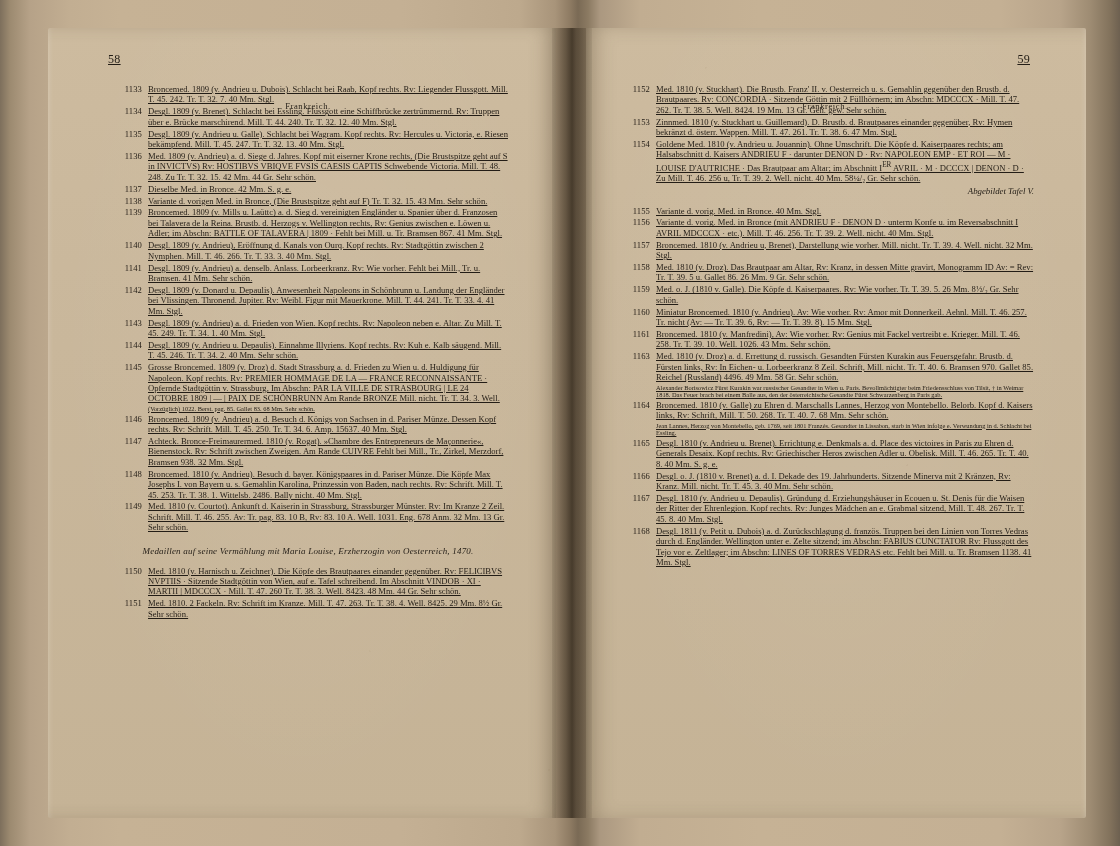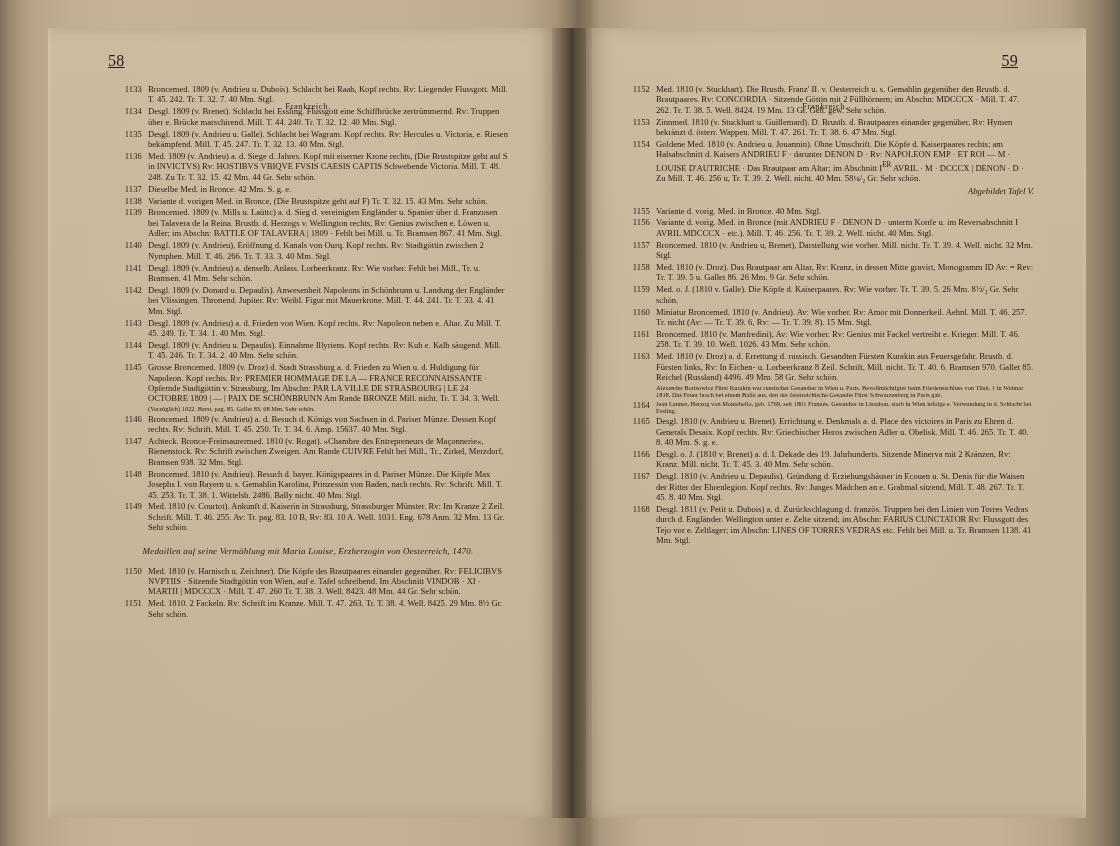--- a/index.html
+++ b/index.html
@@ -63,39 +63,40 @@
   .col-left { left: 108px; width: 400px; }
   .col-right { left: 616px; width: 418px; }
 
   .pagehead {
     position: relative;
     height: 22px;
     font-size: 10.5px;
     letter-spacing: 0.3px;
   }
   .pagehead .folio {
-    position: absolute; top: 0; font-size: 16px; text-decoration: underline;
+    position: absolute; top: 0; font-size: 12px; text-decoration: underline;
   }
   .pagehead .folio-left { left: 0; }
-  .pagehead .folio-right { right: 16px; }
+  .pagehead .folio-right { right: 4px; }
   .pagehead .running {
     position: absolute; top: 1px; left: 0; right: 0;
     text-align: center;
     font-size: 8.5px;
     letter-spacing: 0.6px;
     margin-top: 48px;
   }
   .entries { margin-top: 10px; }
   .entry {
     position: relative;
     padding-left: 40px;
     margin-bottom: 1.5px;
     font-size: 8.6px;
     line-height: 10.4px;
     text-align: left;
+    text-decoration: underline;
   }
   .entry .num {
     position: absolute;
     left: 0;
     top: 0;
     width: 34px;
     text-align: right;
     font-size: 8.6px;
     letter-spacing: 0.1px;
   }
@@ -279,20 +280,21 @@
           <span class="num">1161</span>
           <span class="txt">Broncemed. 1810 (v. Manfredini),  Av: Wie vorher.  Rv: Genius mit Fackel vertreibt e. Krieger.  Mill. T. 46. 258.  Tr. T. 39. 10.  Well. 1026.  43 Mm.  Sehr schön.</span>
         </div>
         <div class="entry">
           <span class="num">1163</span>
           <span class="txt">Med. 1810 (v. Droz) a. d. Errettung d. russisch. Gesandten Fürsten Kurakin aus Feuersgefahr.  Brustb. d. Fürsten links,  Rv: In Eichen- u. Lorbeerkranz 8 Zeil. Schrift,  Mill. nicht.  Tr. T. 40. 6.  Bramsen 970.  Gallet 85.  Reichel (Russland) 4496.  49 Mm.  58 Gr.  Sehr schön.</span>
           <span class="fine">Alexander Borisowicz Fürst Kurakin war russischer Gesandter in Wien u. Paris.  Bevollmächtigter beim Friedensschluss von Tilsit, † in Weimar 1818.  Das Feuer brach bei einem Balle aus, den der österreichische Gesandte Fürst Schwarzenberg in Paris gab.</span>
         </div>
         <div class="entry">
           <span class="num">1164</span>
+          <span class="txt">Broncemed. 1810 (v. Galle) zu Ehren d. Marschalls Lannes, Herzog von Montebello.  Belorb. Kopf d. Kaisers links,  Rv: Schrift,  Mill. T. 50. 268.   Tr. T. 40. 7.  68 Mm.  Sehr schön.</span>
           <span class="fine">Jean Lannes, Herzog von Montebello, geb. 1769, seit 1801 Franzés. Gesandter in Lissabon, starb in Wien infolge e. Verwundung in d. Schlacht bei Essling.</span>
         </div>
         <div class="entry">
           <span class="num">1165</span>
           <span class="txt">Desgl. 1810 (v. Andrieu u. Brenet).  Errichtung e. Denkmals a. d. Place des victoires in Paris zu Ehren d. Generals Desaix.  Kopf rechts.  Rv: Griechischer Heros zwischen Adler u. Obelisk.  Mill. T. 46. 265.   Tr. T. 40. 8.   40 Mm.  S. g. e.</span>
         </div>
         <div class="entry">
           <span class="num">1166</span>
           <span class="txt">Desgl. o. J. (1810 v. Brenet) a. d. I. Dekade des 19. Jahrhunderts.   Sitzende Minerva mit 2 Kränzen,  Rv: Kranz.  Mill. nicht.  Tr. T. 45. 3.  40 Mm.  Sehr schön.</span>
         </div>

